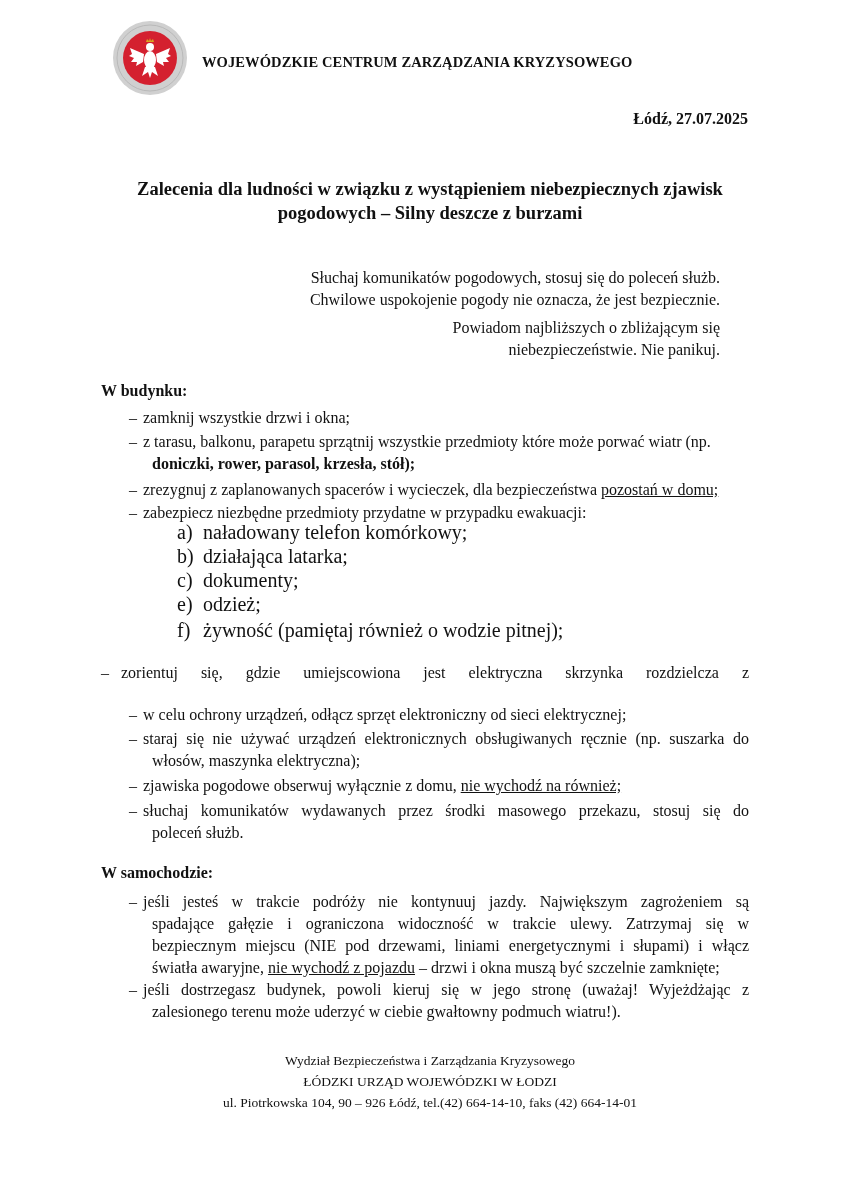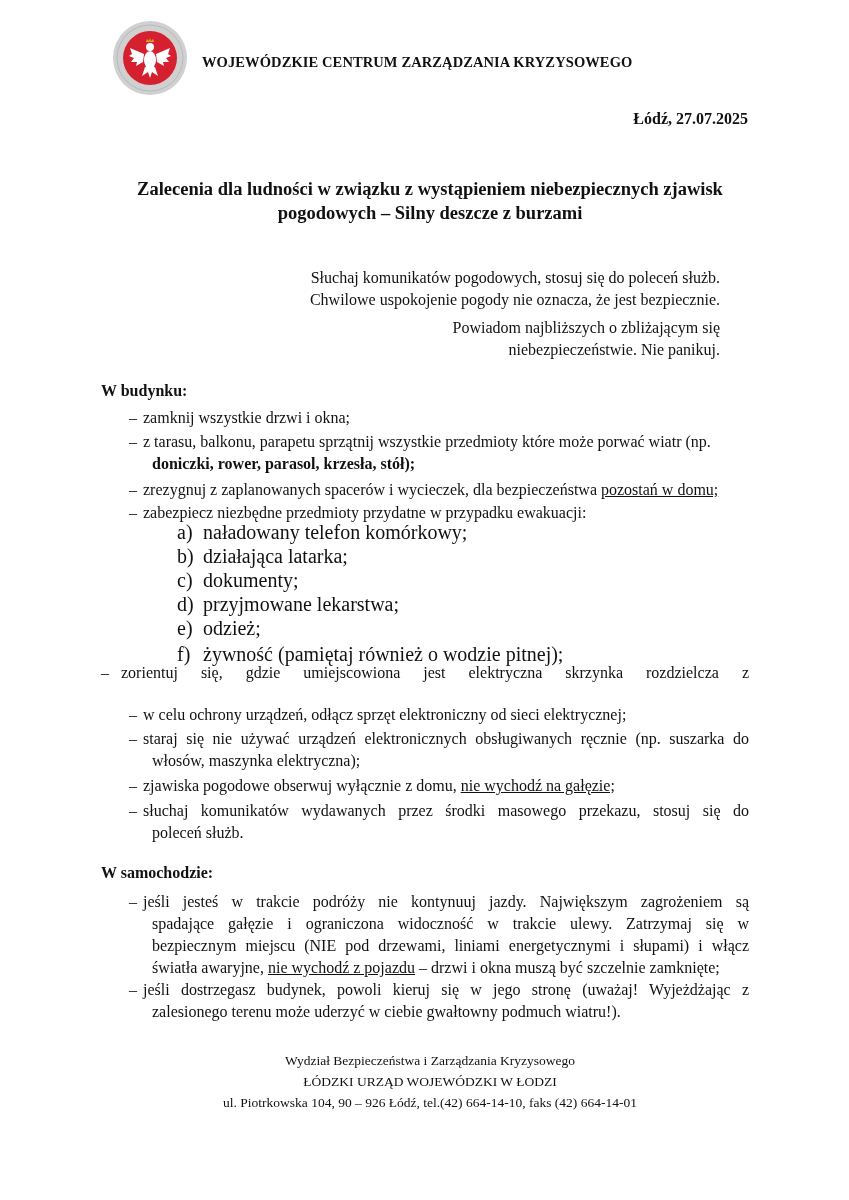--- a/index.html
+++ b/index.html
@@ -74,40 +74,39 @@
 </div>
 
 <div class="abs item" style="left:129px; top:502px;">
   <span class="dash">–</span><span>zabezpiecz niezbędne przedmioty przydatne w przypadku ewakuacji:</span>
 </div>
 
 <div class="abs sub" style="left:177px; top:521px;">
   <div style="height:24px;"><span class="lbl">a)</span><span>naładowany telefon komórkowy;</span></div>
   <div style="height:24px;"><span class="lbl">b)</span><span>działająca latarka;</span></div>
   <div style="height:24px;"><span class="lbl">c)</span><span>dokumenty;</span></div>
-  <div style="height:24px;"><span class="lbl">d)</span><span>przyjmowane lekarstwa;</span></div>
   <div style="height:26px;"><span class="lbl">e)</span><span>odzież;</span></div>
   <div style="height:24px;"><span class="lbl">f)</span><span>żywność (pamiętaj również o wodzie pitnej);</span></div>
 </div>
 
 <div class="abs item" style="left:101px; top:662px; width:648px;">
   <div class="just" style="text-align-last: justify;"><span class="dash" style="width:20px;">–</span><span>zorientuj się, gdzie umiejscowiona jest elektryczna skrzynka rozdzielcza z</span></div>
 </div>
 
 <div class="abs item" style="left:129px; top:704px;">
   <span class="dash">–</span><span>w celu ochrony urządzeń, odłącz sprzęt elektroniczny od sieci elektrycznej;</span>
 </div>
 
 <div class="abs item" style="left:129px; top:728px; width:620px;">
   <div class="just" style="text-align-last: justify;"><span class="dash">–</span><span>staraj się nie używać urządzeń elektronicznych obsługiwanych ręcznie (np. suszarka do</span></div>
   <div style="padding-left:23px;">włosów, maszynka elektryczna);</div>
 </div>
 
 <div class="abs item" style="left:129px; top:775px;">
-  <span class="dash">–</span><span>zjawiska pogodowe obserwuj wyłącznie z domu, </span><span class="u">nie wychodź na gałęzie;</span>
+  <span class="dash">–</span><span>zjawiska pogodowe obserwuj wyłącznie z domu, </span><span class="u">nie wychodź na również;</span>
 </div>
 
 <div class="abs item" style="left:129px; top:800px; width:620px;">
   <div class="just" style="text-align-last: justify;"><span class="dash">–</span><span>słuchaj komunikatów wydawanych przez środki masowego przekazu, stosuj się do</span></div>
   <div style="padding-left:23px;">poleceń służb.</div>
 </div>
 
 <div class="abs section-h" style="top:864px;">W samochodzie:</div>
 
 <div class="abs item" style="left:129px; top:891px; width:620px;">

